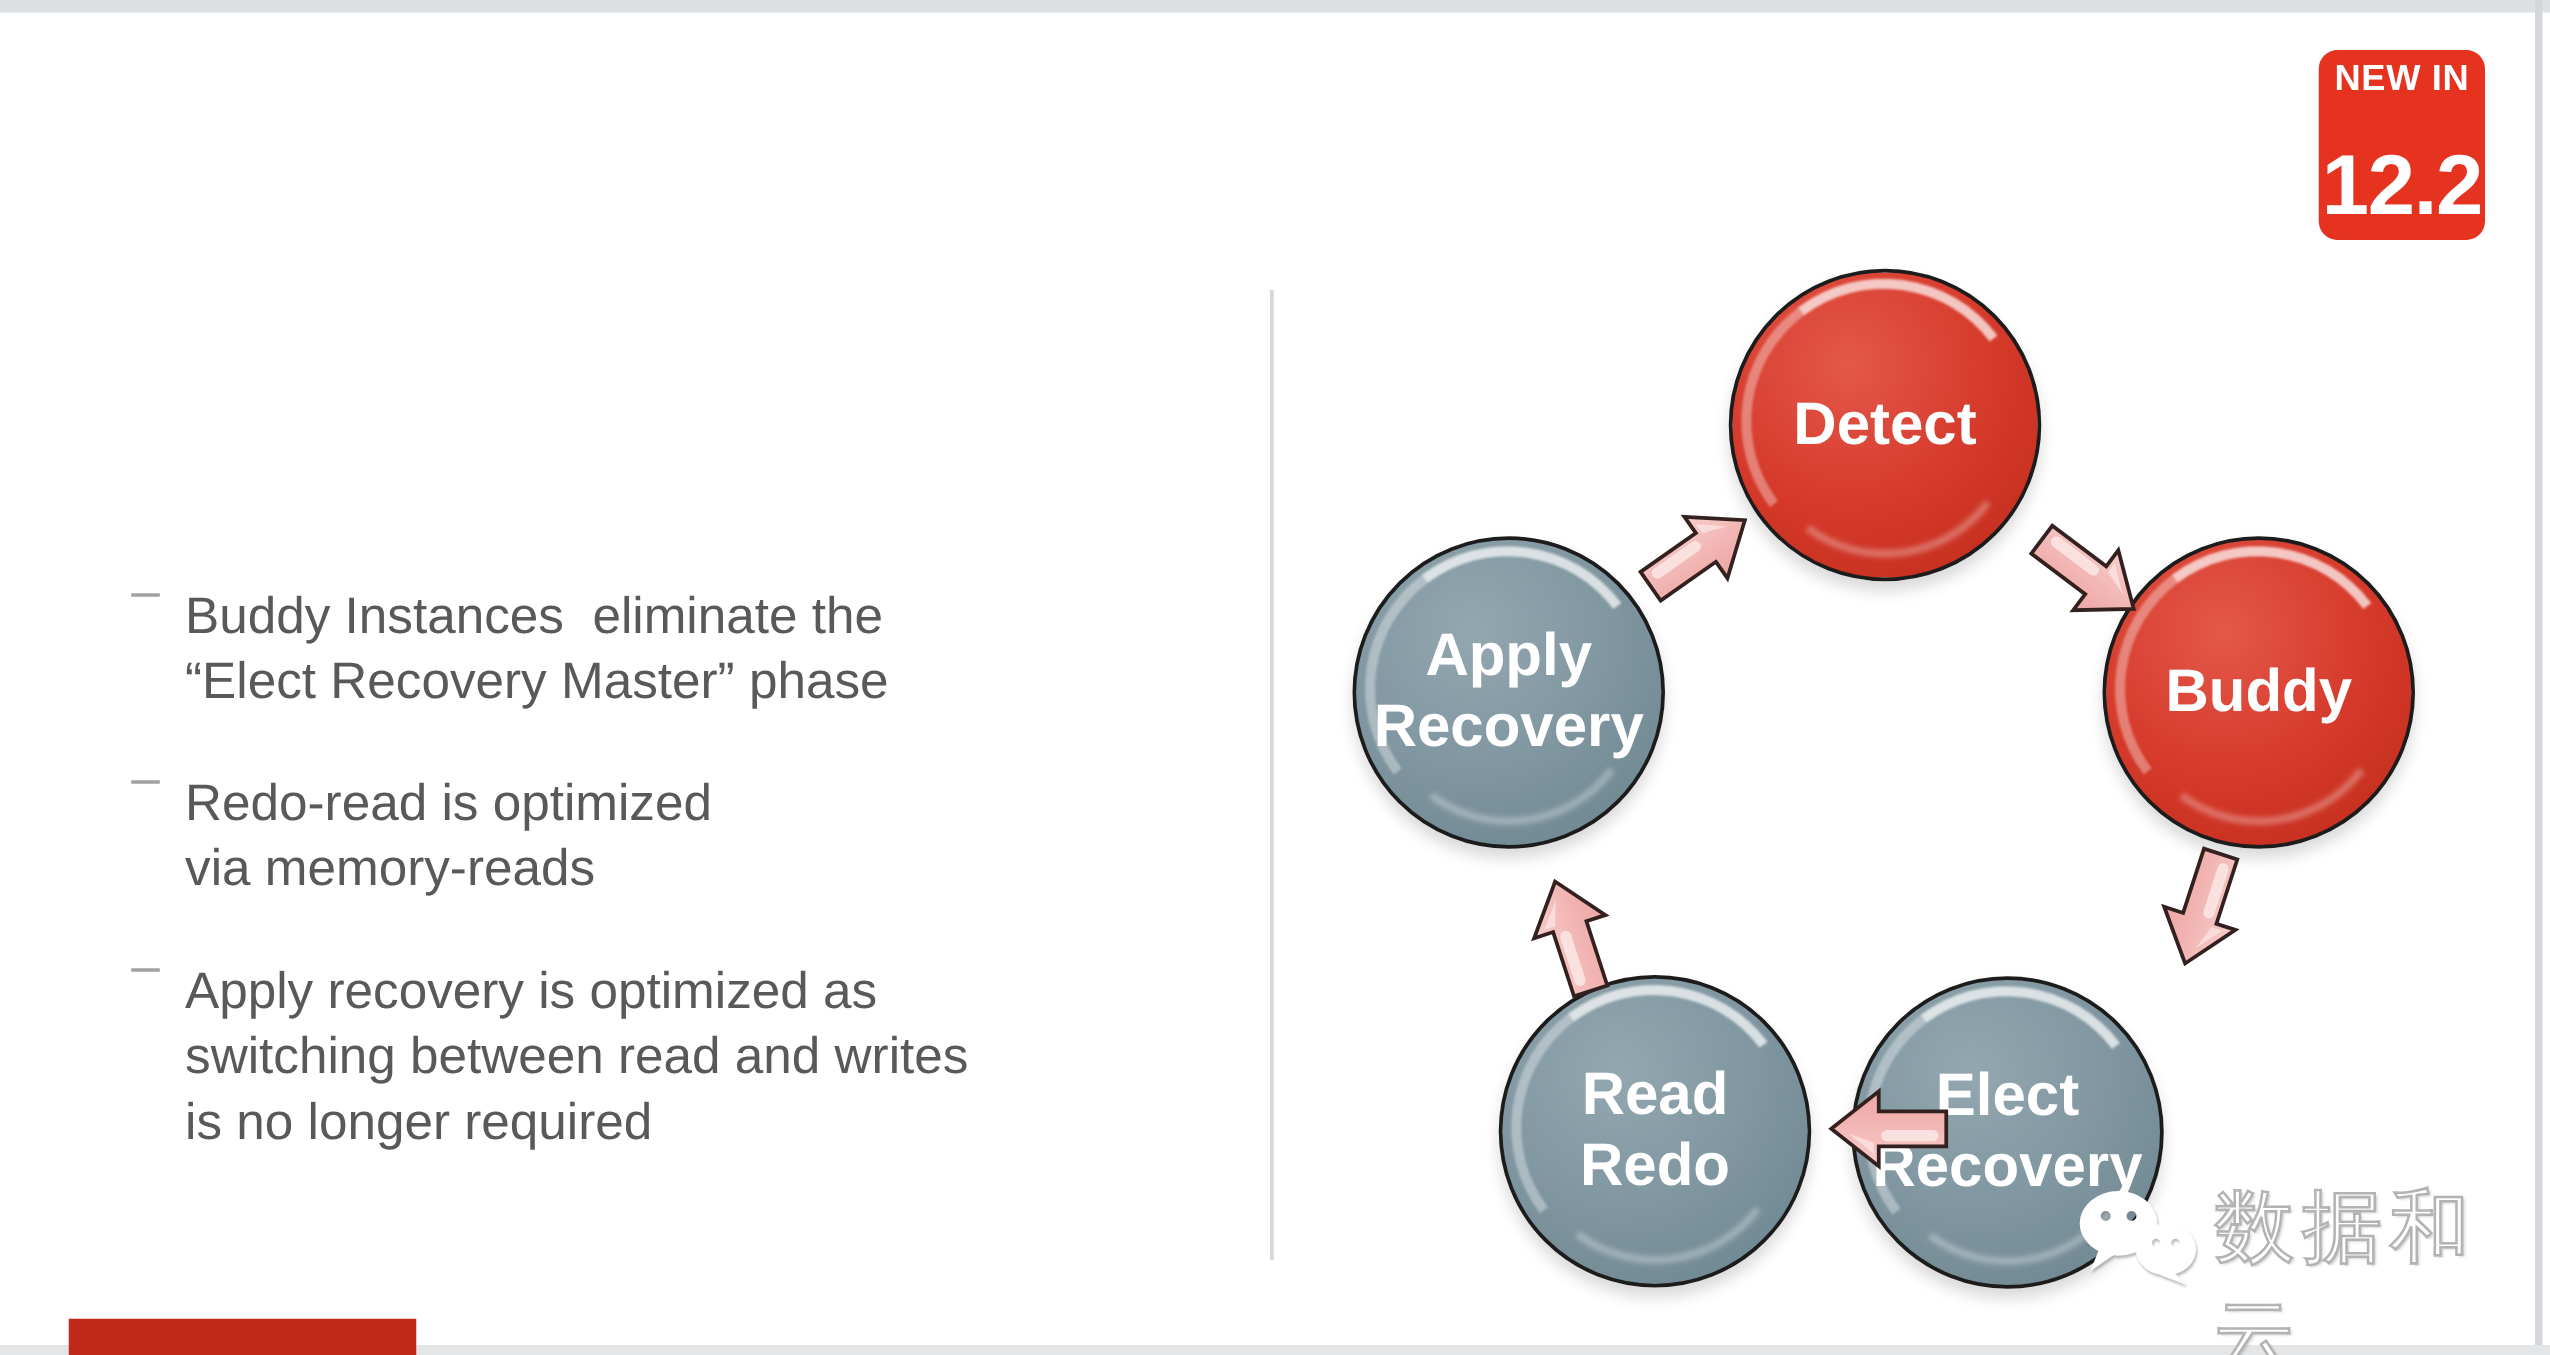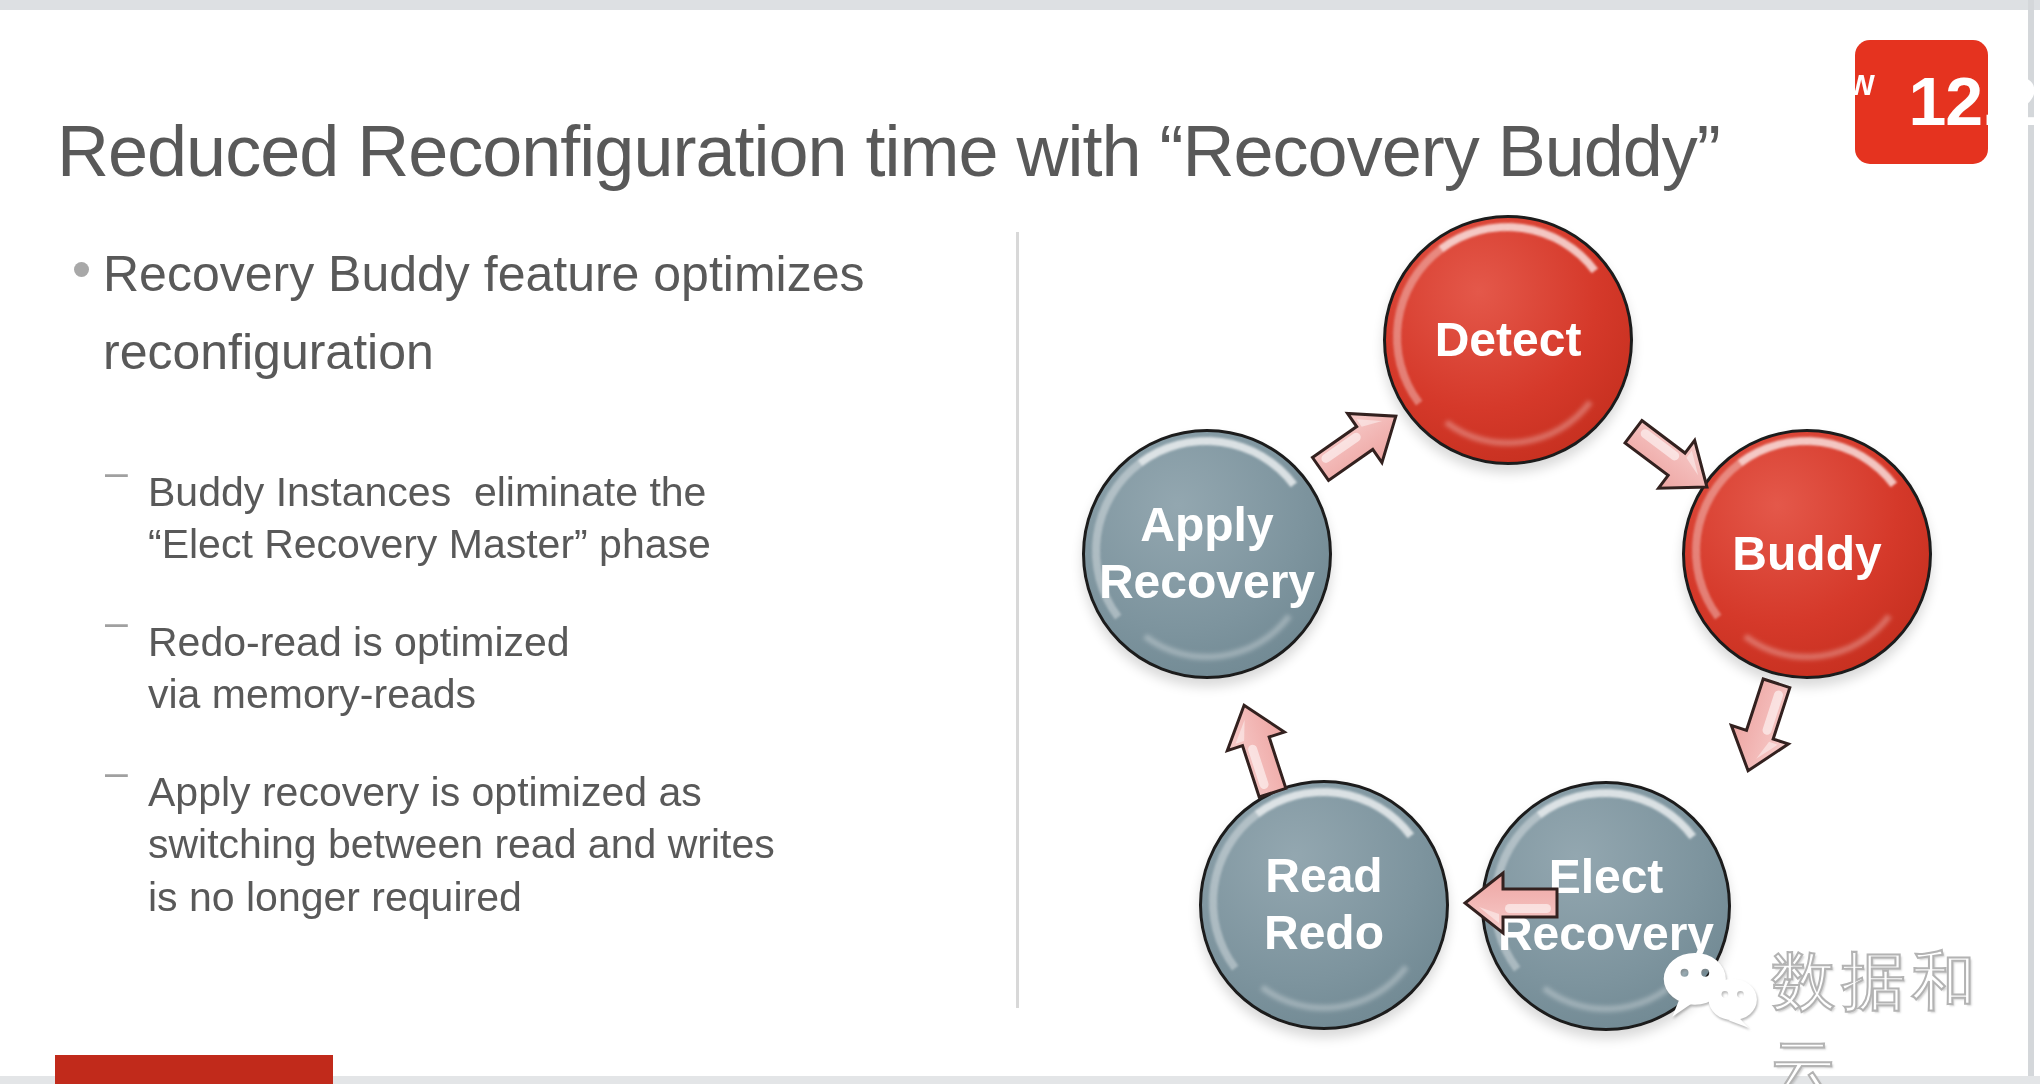--- a/index.html
+++ b/index.html
@@ -8,23 +8,23 @@
     font-family:"Liberation Sans","DejaVu Sans",sans-serif;
   }
   .abs{position:absolute;}
   
   .top-strip{left:0;top:0;width:2040px;height:10px;background:#dde0e3;}
   .bottom-strip{left:0;top:1076px;width:2040px;height:8px;background:#e3e5e7;}
   .right-edge{left:2028px;top:0;width:6px;height:1084px;background:#d4d7da;}
   .red-bar{left:55px;top:1055px;width:278px;height:29px;background:#c12a1b;}
   
   .badge{
-    left:1855px;top:40px;width:133px;height:124px;background:#e5331f;border-radius:15px;
+    left:1855px;top:40px;width:133px;height:152px;background:#e5331f;border-radius:15px;
     color:#ffffff;text-align:center;font-weight:bold;
-    display:flex;flex-direction:row;align-items:center;justify-content:center;gap:33px;
+    display:flex;flex-direction:column;align-items:center;justify-content:center;gap:33px;
   }
   .badge-l1{font-size:29px;letter-spacing:.5px;line-height:1.1;}
   .badge-l2{font-size:68px;line-height:1.05;letter-spacing:-1px;}
   
   .title{
     left:57px;top:112px;width:1770px;font-size:72px;letter-spacing:-1px;
     color:#595959;line-height:1.1;white-space:nowrap;
   }
   
   .main-bullet{left:74px;top:236px;width:840px;display:flex;align-items:flex-start;}
@@ -73,26 +73,21 @@
   <div class="abs top-strip"></div>
   <div class="abs right-edge"></div>
   <div class="abs bottom-strip"></div>
   <div class="abs red-bar"></div>
 
   <div class="abs badge">
     <div class="badge-l1">NEW IN</div>
     <div class="badge-l2">12.2</div>
   </div>
 
-  <div class="abs title">Reduced Reconfiguration time with “Recovery Buddy”</div>
 
-  <div class="abs main-bullet">
-    <span class="dot"></span>
-    <div class="main-text">Recovery Buddy feature optimizes reconfiguration</div>
-  </div>
 
   <div class="abs sub-list">
     <div class="sub-item">
       <span class="dash">–</span>
       <div class="sub-text">Buddy Instances  eliminate the “Elect Recovery Master” phase</div>
     </div>
     <div class="sub-item">
       <span class="dash">–</span>
       <div class="sub-text">Redo-read is optimized
 via memory-reads</div>

